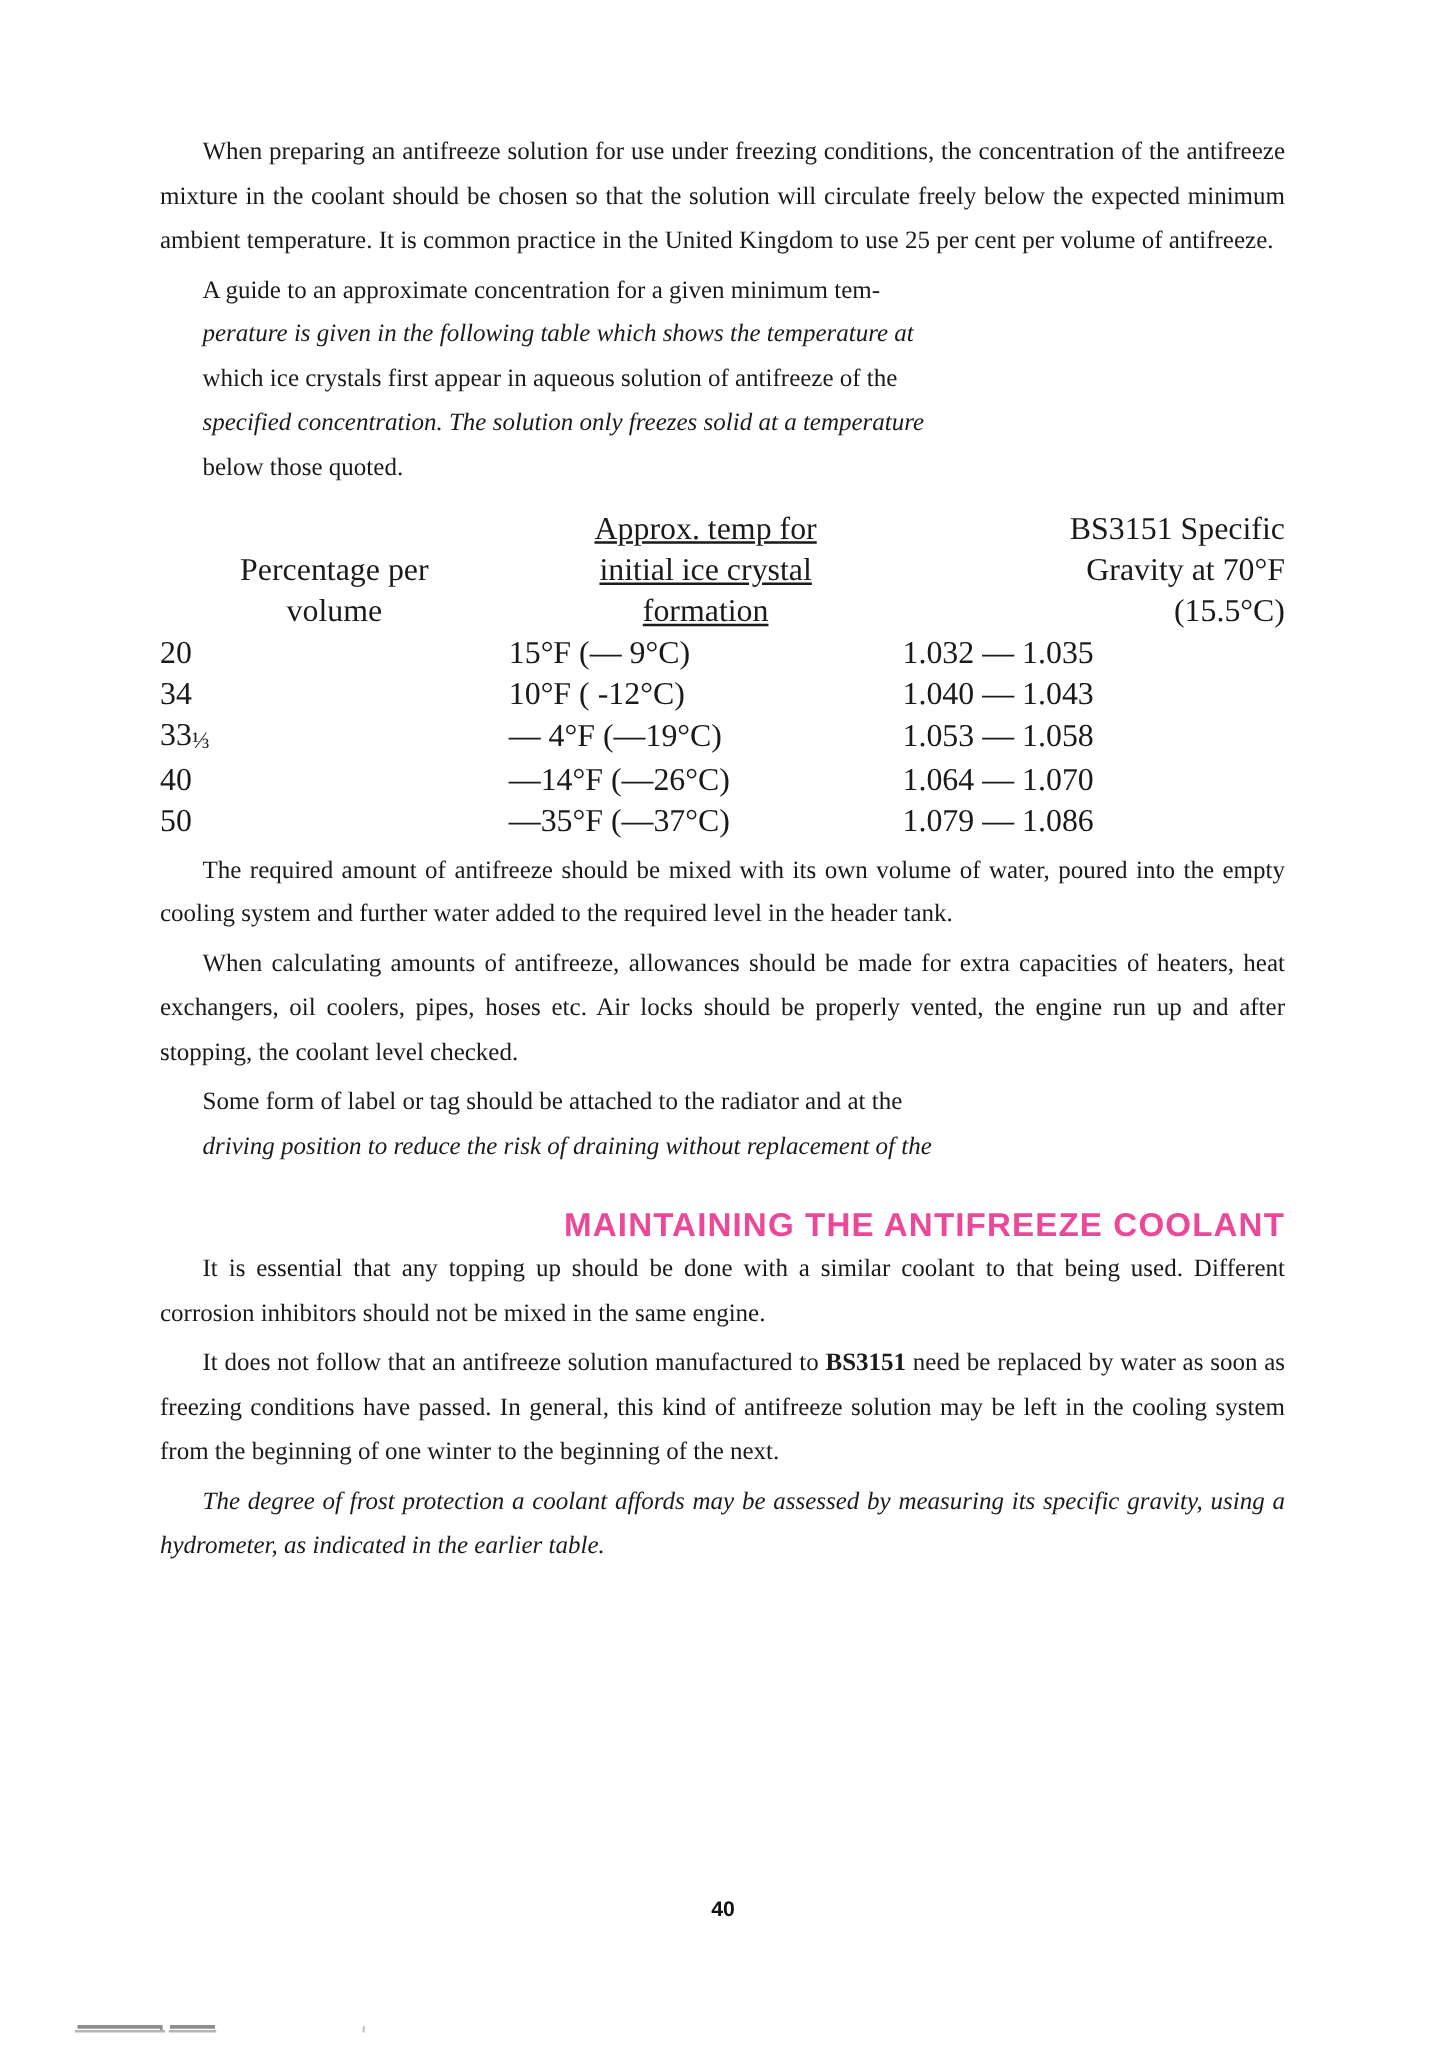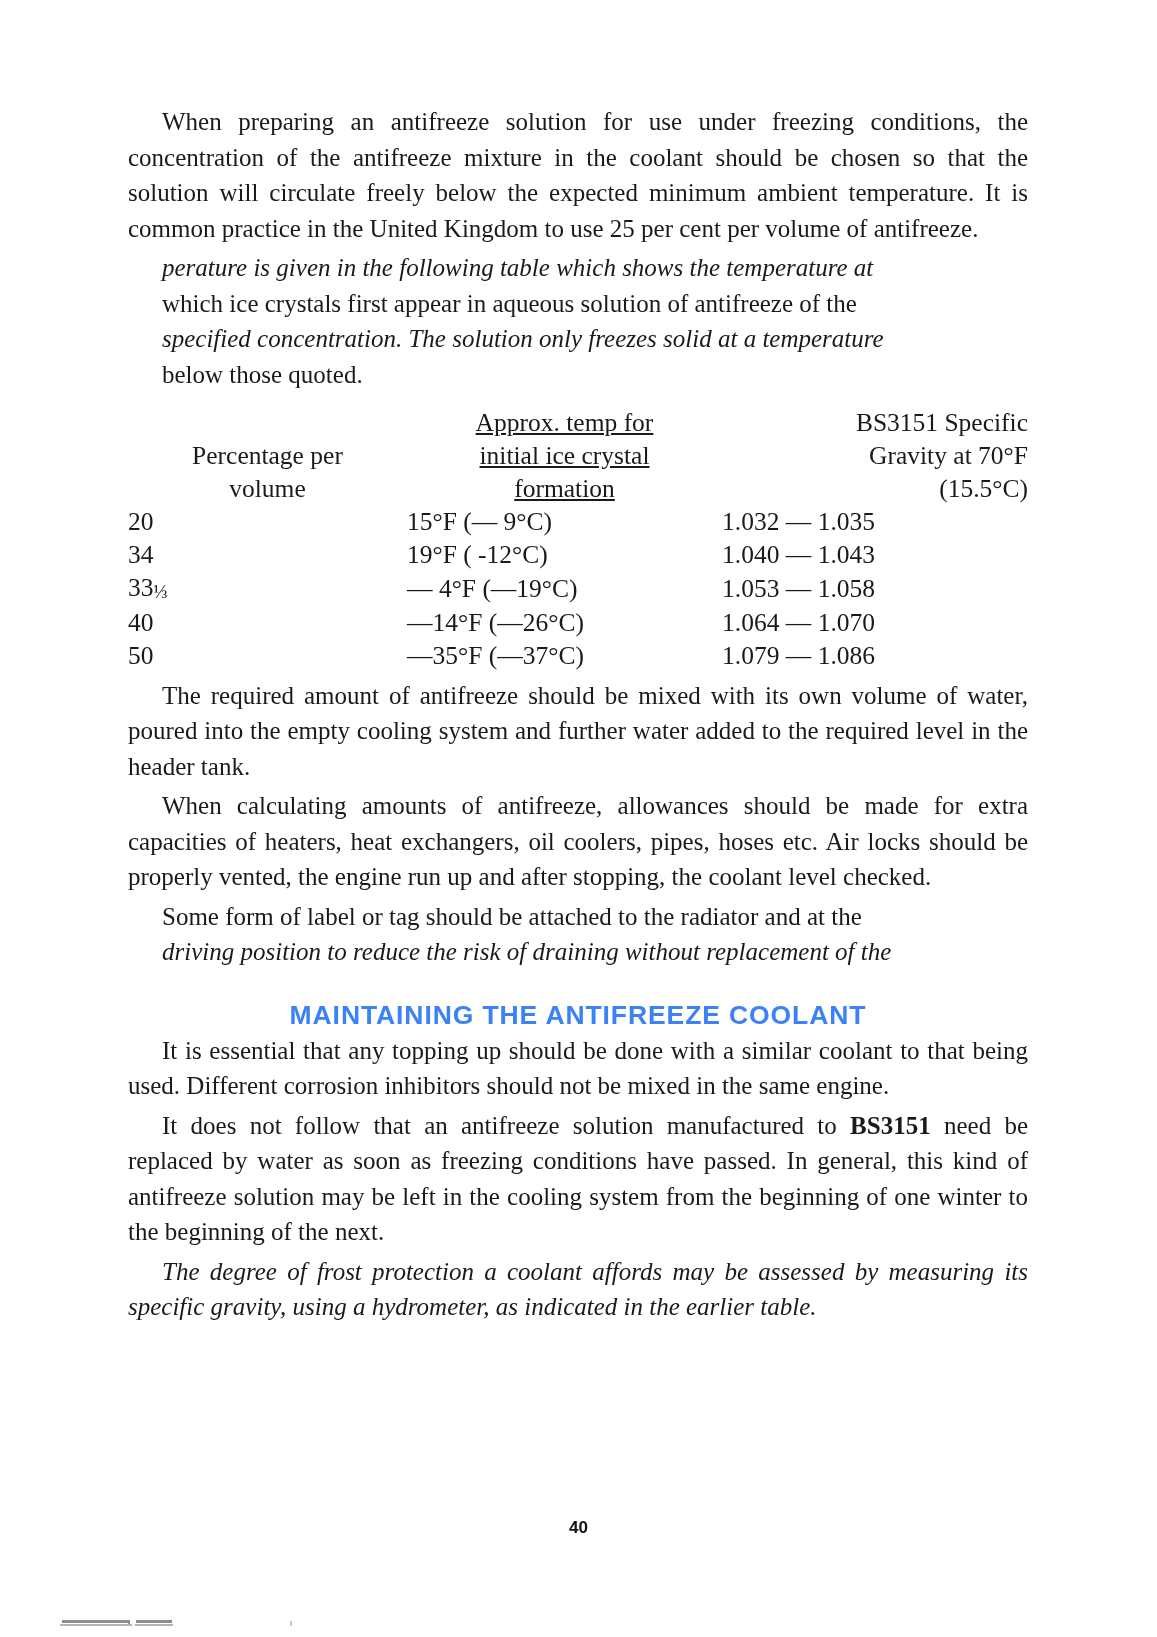--- a/index.html
+++ b/index.html
@@ -20,21 +20,21 @@
   .content {
     position: absolute;
     left: 128px;
     top: 104px;
     width: 900px;
   }
 
   
   p.body {
     margin: 0 0 4px 0;
-    font-size: 25px;
+    font-size: 20px;
     line-height: 35.5px;
     text-align: justify;
     text-indent: 34px;
     -webkit-font-smoothing: none;
   }
   p.body.tight { margin-bottom: 2px; }
 
   
   .ln-italic { font-style: italic; }
   .bold-inline { font-weight: bold; }
@@ -70,22 +70,22 @@
     transform: translateY(2px);
   }
 
   
   h2.section-heading {
     margin: 30px 0 2px 0;
     font-family: "Liberation Sans", "DejaVu Sans", sans-serif;
     font-size: 26.5px;
     font-weight: bold;
     letter-spacing: 0.9px;
-    text-align: center;
-    color: #3b82f6;
+    text-align: right;
+    color: #ec4899;
   }
 
   
   .page-number {
     position: absolute;
     left: 0;
     right: 0;
     top: 1518px;
     text-align: center;
     font-family: "Liberation Sans", "DejaVu Sans", sans-serif;
@@ -116,20 +116,21 @@
 </style>
 </head>
 <body>
 
 <div class="page">
   <div class="content">
 
     <p class="body">When preparing an antifreeze solution for use under freezing conditions, the concentration of the antifreeze mixture in the coolant should be chosen so that the solution will circulate freely below the expected minimum ambient temperature. It is common practice in the United Kingdom to use 25 per cent per volume of antifreeze.</p>
 
     <p class="body tight">
+      <span class="hdr-line">A guide to an approximate concentration for a given minimum tem-</span>
       <span class="hdr-line ln-italic">perature is given in the following table which shows the temperature at</span>
       <span class="hdr-line">which ice crystals first appear in aqueous solution of antifreeze of the</span>
       <span class="hdr-line ln-italic">specified concentration. The solution only freezes solid at a temperature</span>
       <span class="hdr-line">below those quoted.</span>
     </p>
 
     <table class="table">
       <thead>
         <tr>
           <th class="col-pct">
@@ -150,21 +151,21 @@
         </tr>
       </thead>
       <tbody>
         <tr>
           <td><span>20</span><span class="frac"></span></td>
           <td>15°F (— 9°C)</td>
           <td>1.032 — 1.035</td>
         </tr>
         <tr>
           <td><span>34</span><span class="frac"></span></td>
-          <td>19°F ( -12°C)</td>
+          <td>10°F ( -12°C)</td>
           <td>1.040 — 1.043</td>
         </tr>
         <tr>
           <td><span>33</span><span class="frac">⅓</span></td>
           <td>— 4°F (—19°C)</td>
           <td>1.053 — 1.058</td>
         </tr>
         <tr>
           <td><span>40</span><span class="frac"></span></td>
           <td>—14°F (—26°C)</td>

